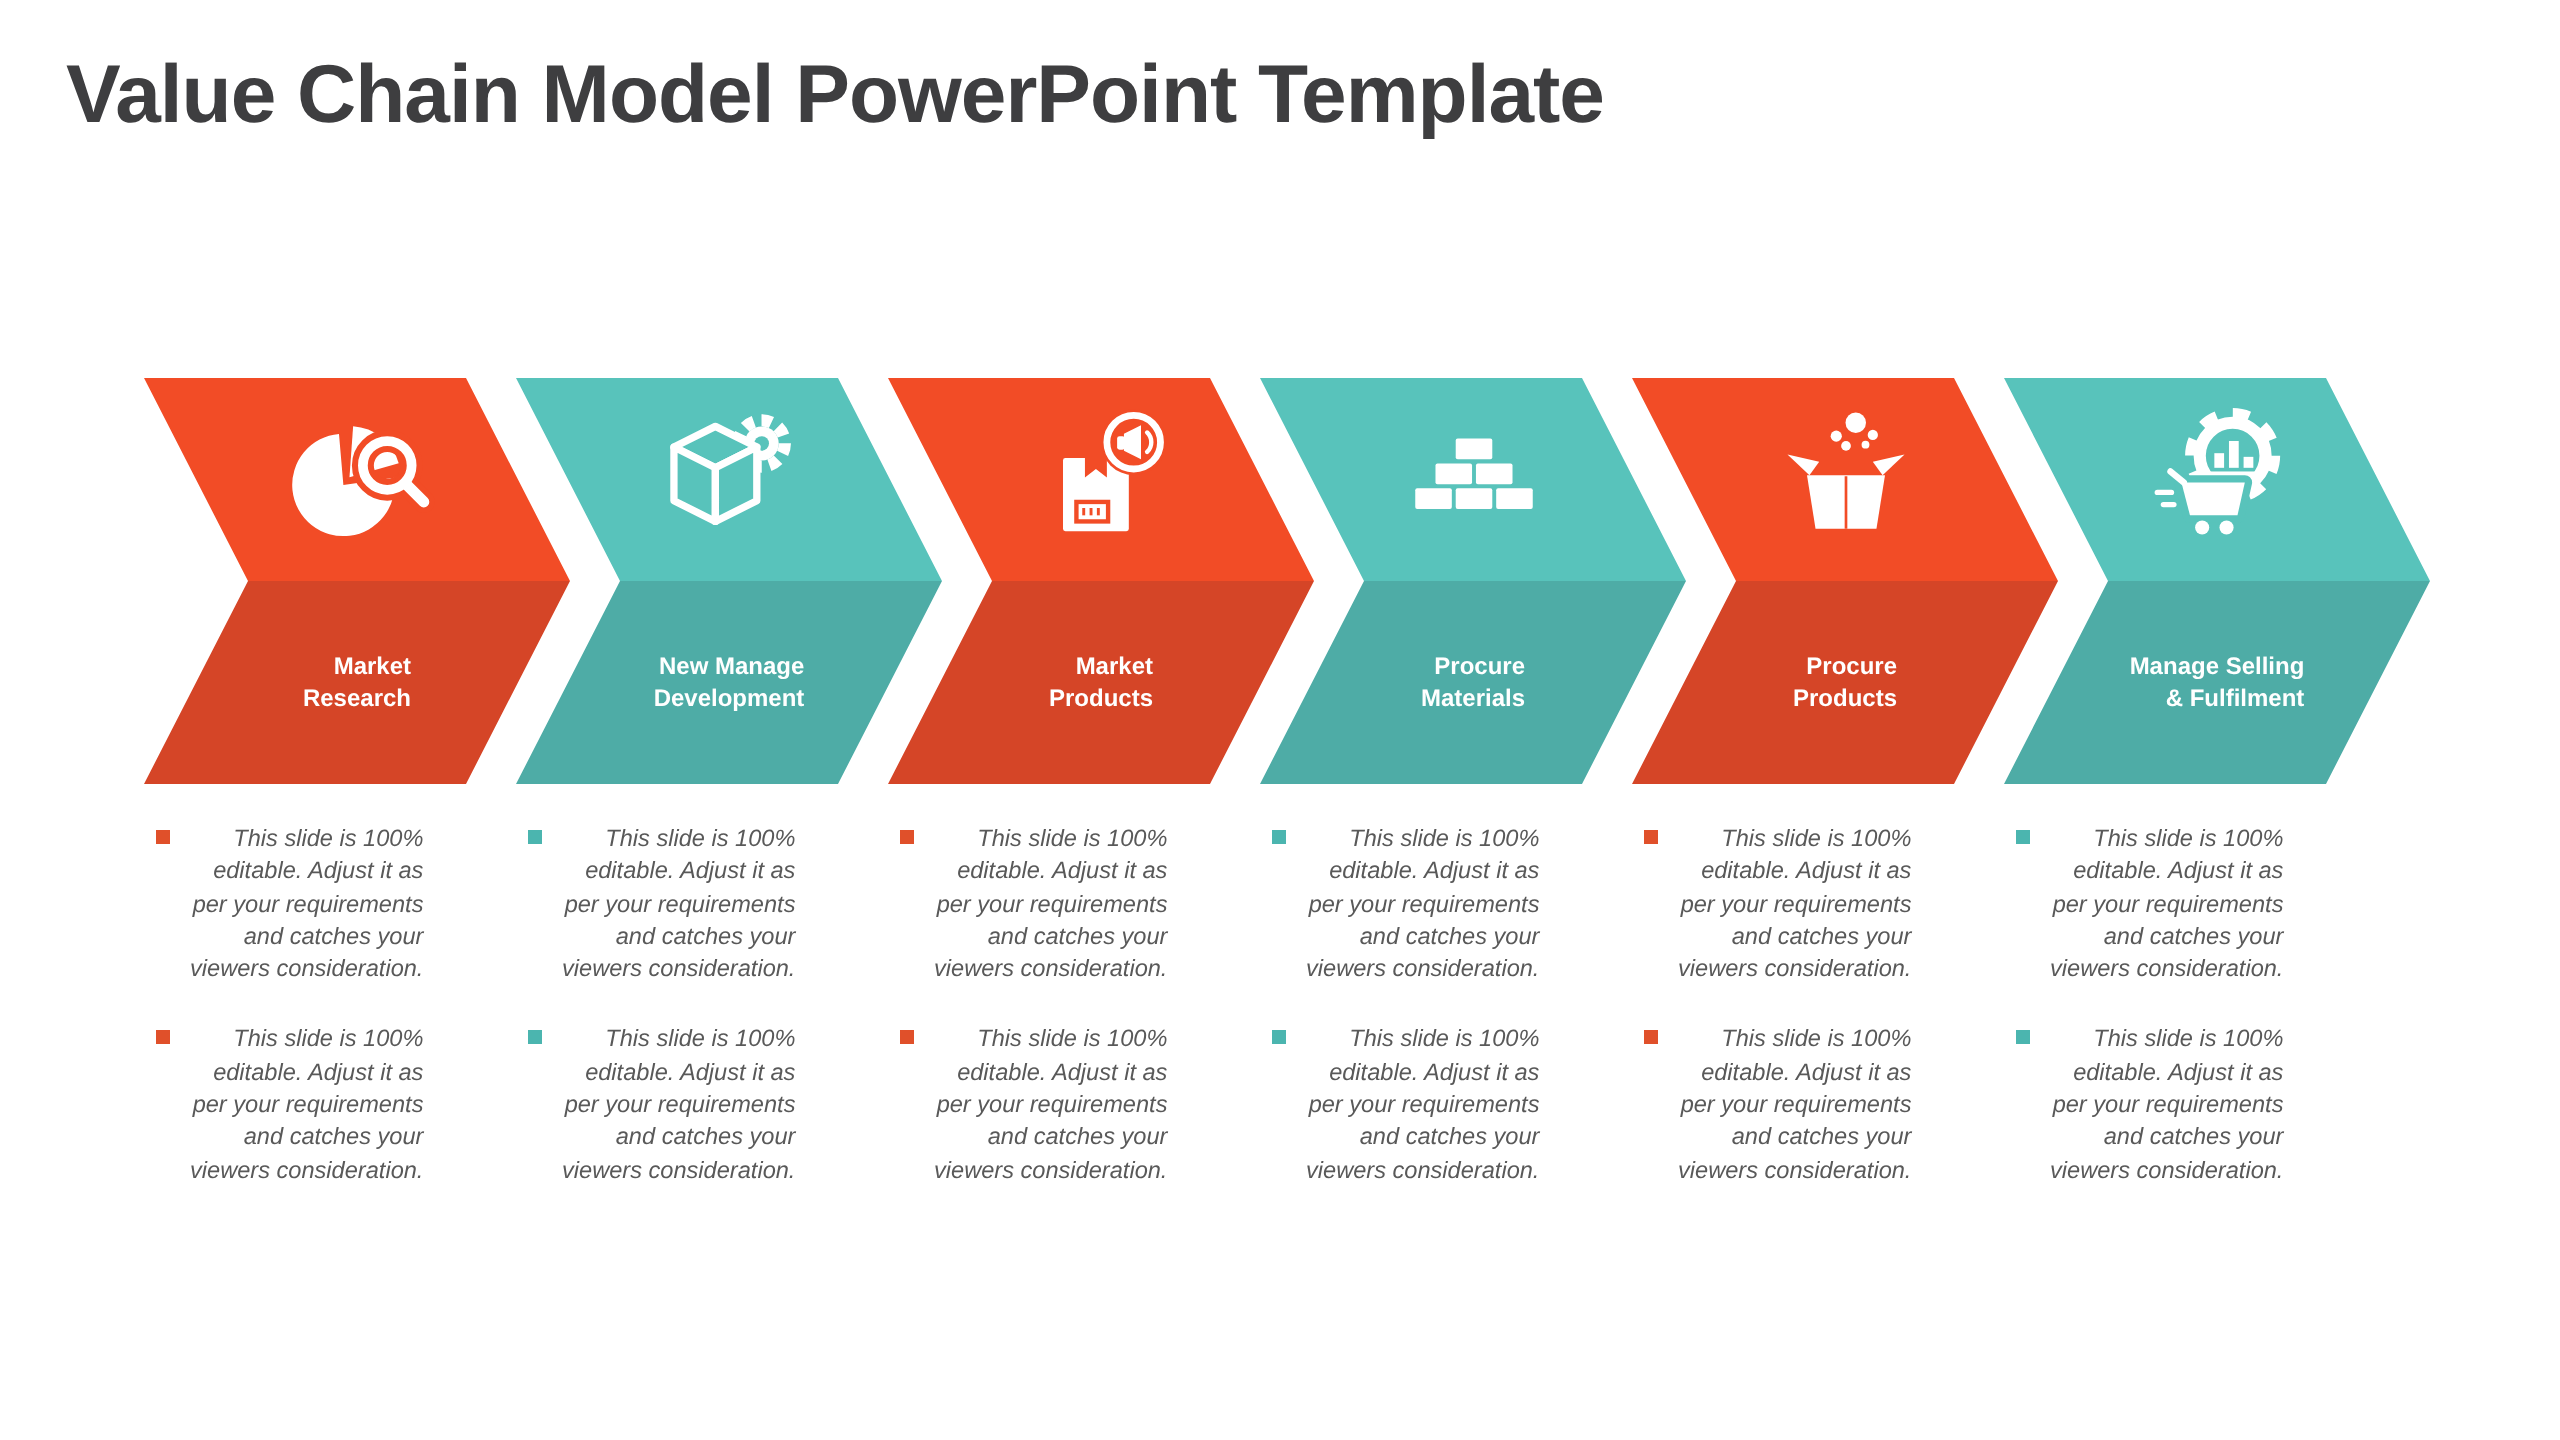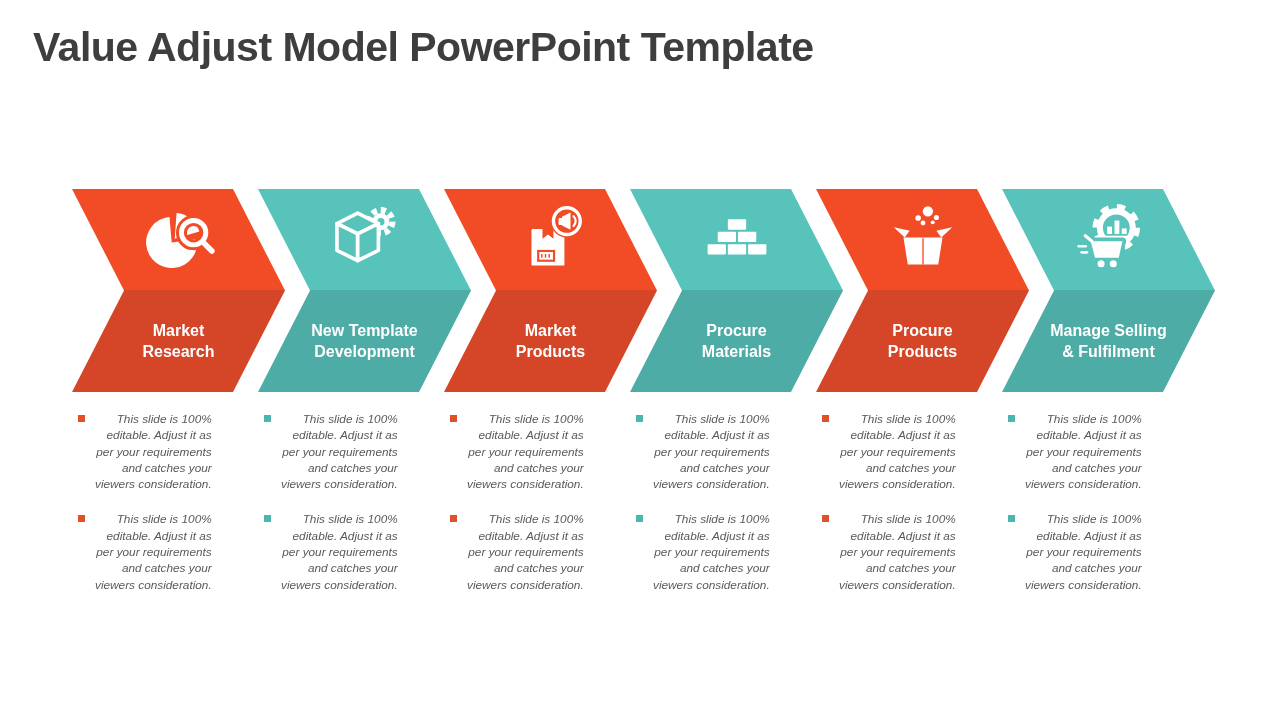--- a/index.html
+++ b/index.html
@@ -19,41 +19,41 @@
   }
   .chev.orange{background:linear-gradient(#f24c26 0 50%,#d54527 50% 100%);}
   .chev.teal{background:linear-gradient(#58c3bb 0 50%,#4eaca6 50% 100%);}
   .chev .icon{
     position:absolute;left:0;top:10px;width:213px;height:82px;
     display:flex;align-items:center;justify-content:center;
   }
   .chev .icon svg{width:78px;height:78px;}
   .chev .label{
     position:absolute;left:26px;right:26px;top:101.5px;height:101.5px;
-    display:flex;align-items:center;justify-content:center;text-align:center;
-    color:#ffffff;font-weight:bold;font-size:16px;line-height:1.35;
+    display:flex;align-items:center;justify-content:center;text-align:right;
+    color:#ffffff;font-weight:bold;font-size:12px;line-height:1.35;
     white-space:pre-line;
   }
   .col{position:absolute;top:411px;width:168px;}
   .note{display:flex;margin-bottom:19px;}
   .note .sq{width:7px;height:7px;margin:4px 10px 0 0;flex:none;}
   .sq.orange-sq{background:#e0502a;}
   .sq.teal-sq{background:#4bb5af;}
   .note .txt{
     font-size:11.8px;font-style:italic;color:#595959;line-height:16.3px;
     white-space:pre-line;
     text-align:right;
   }
 </style>
 </head>
 <body>
 
 <div class="slide">
 
-  <div class="slide-title">Value Adjust Model PowerPoint Template</div>
+  <div class="slide-title">Value Chain Model PowerPoint Template</div>
 
   <div class="chev orange" style="left:72px">
     <div class="icon">
       <svg viewBox="0 0 64 64">
         <path d="M26 34 L24.2 13.1 A21 21 0 1 0 46.8 31.1 Z" fill="#fff"></path>
         <path d="M28.5 30.9 L30 9.9 A21 21 0 0 1 48.7 25.1 Z" fill="#fff"></path>
         <circle cx="44" cy="26" r="10" fill="none" stroke="#f24c26" stroke-width="9"></circle>
         <line x1="51.5" y1="33.5" x2="59" y2="41" stroke="#f24c26" stroke-width="9" stroke-linecap="round"></line>
         <line x1="51.5" y1="33.5" x2="59" y2="41" stroke="#fff" stroke-width="4.5" stroke-linecap="round"></line>
         <circle cx="44" cy="26" r="10" fill="none" stroke="#fff" stroke-width="4"></circle>
@@ -67,21 +67,21 @@
     <div class="icon">
       <svg viewBox="0 0 64 64">
         <circle cx="45" cy="17" r="7" fill="#fff"></circle>
         <circle cx="45" cy="17" r="9.5" fill="none" stroke="#fff" stroke-width="5" stroke-dasharray="4.2 3.2"></circle>
         <circle cx="45" cy="17" r="3" fill="#58c3bb"></circle>
         <polygon points="26,10 43,18.5 26,27 9,18.5" fill="#58c3bb" stroke="#fff" stroke-width="3" stroke-linejoin="round"></polygon>
         <polygon points="9,18.5 26,27 26,49 9,40.5" fill="#58c3bb" stroke="#fff" stroke-width="3" stroke-linejoin="round"></polygon>
         <polygon points="43,18.5 26,27 26,49 43,40.5" fill="#58c3bb" stroke="#fff" stroke-width="3" stroke-linejoin="round"></polygon>
       </svg>
     </div>
-    <div class="label">New Template
+    <div class="label">New Manage
 Development</div>
   </div>
 
   <div class="chev orange" style="left:444px">
     <div class="icon">
       <svg viewBox="0 0 64 64">
         <rect x="16" y="23" width="27" height="30" rx="1" fill="#fff"></rect>
         <polygon points="25,23 34,23 34,31 29.5,27.5 25,31" fill="#f24c26"></polygon>
         <rect x="21.5" y="41" width="13" height="8" fill="none" stroke="#f24c26" stroke-width="1.8"></rect>
         <line x1="24.5" y1="43.5" x2="24.5" y2="46.5" stroke="#f24c26" stroke-width="1.2"></line>

